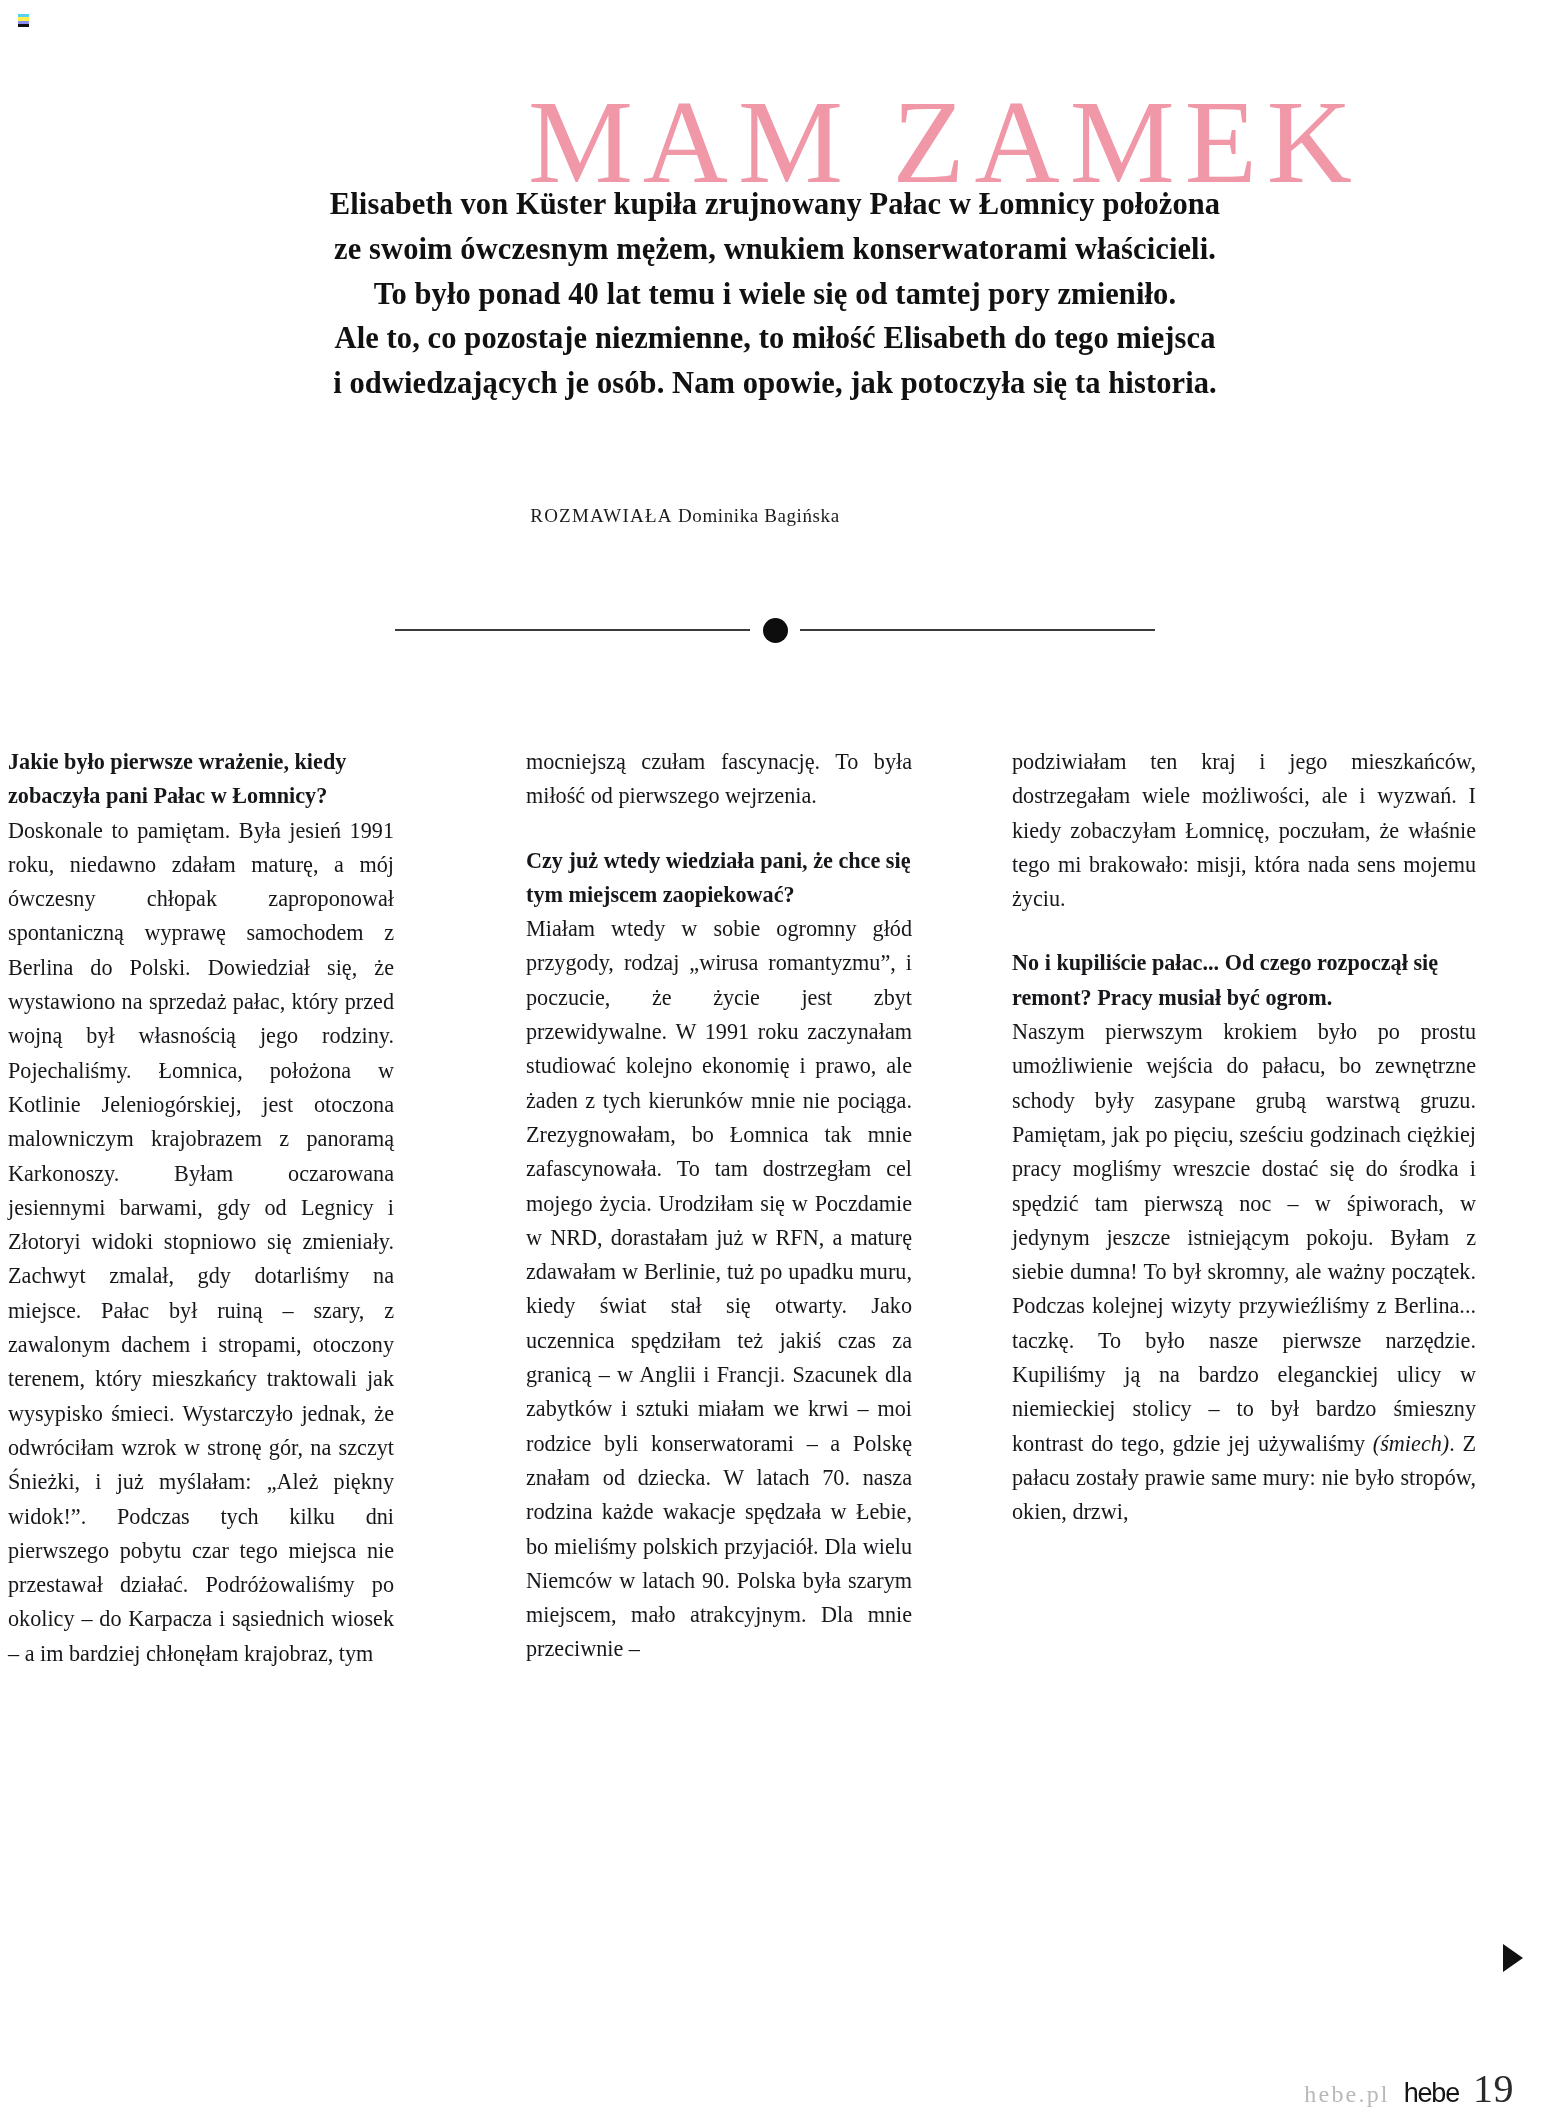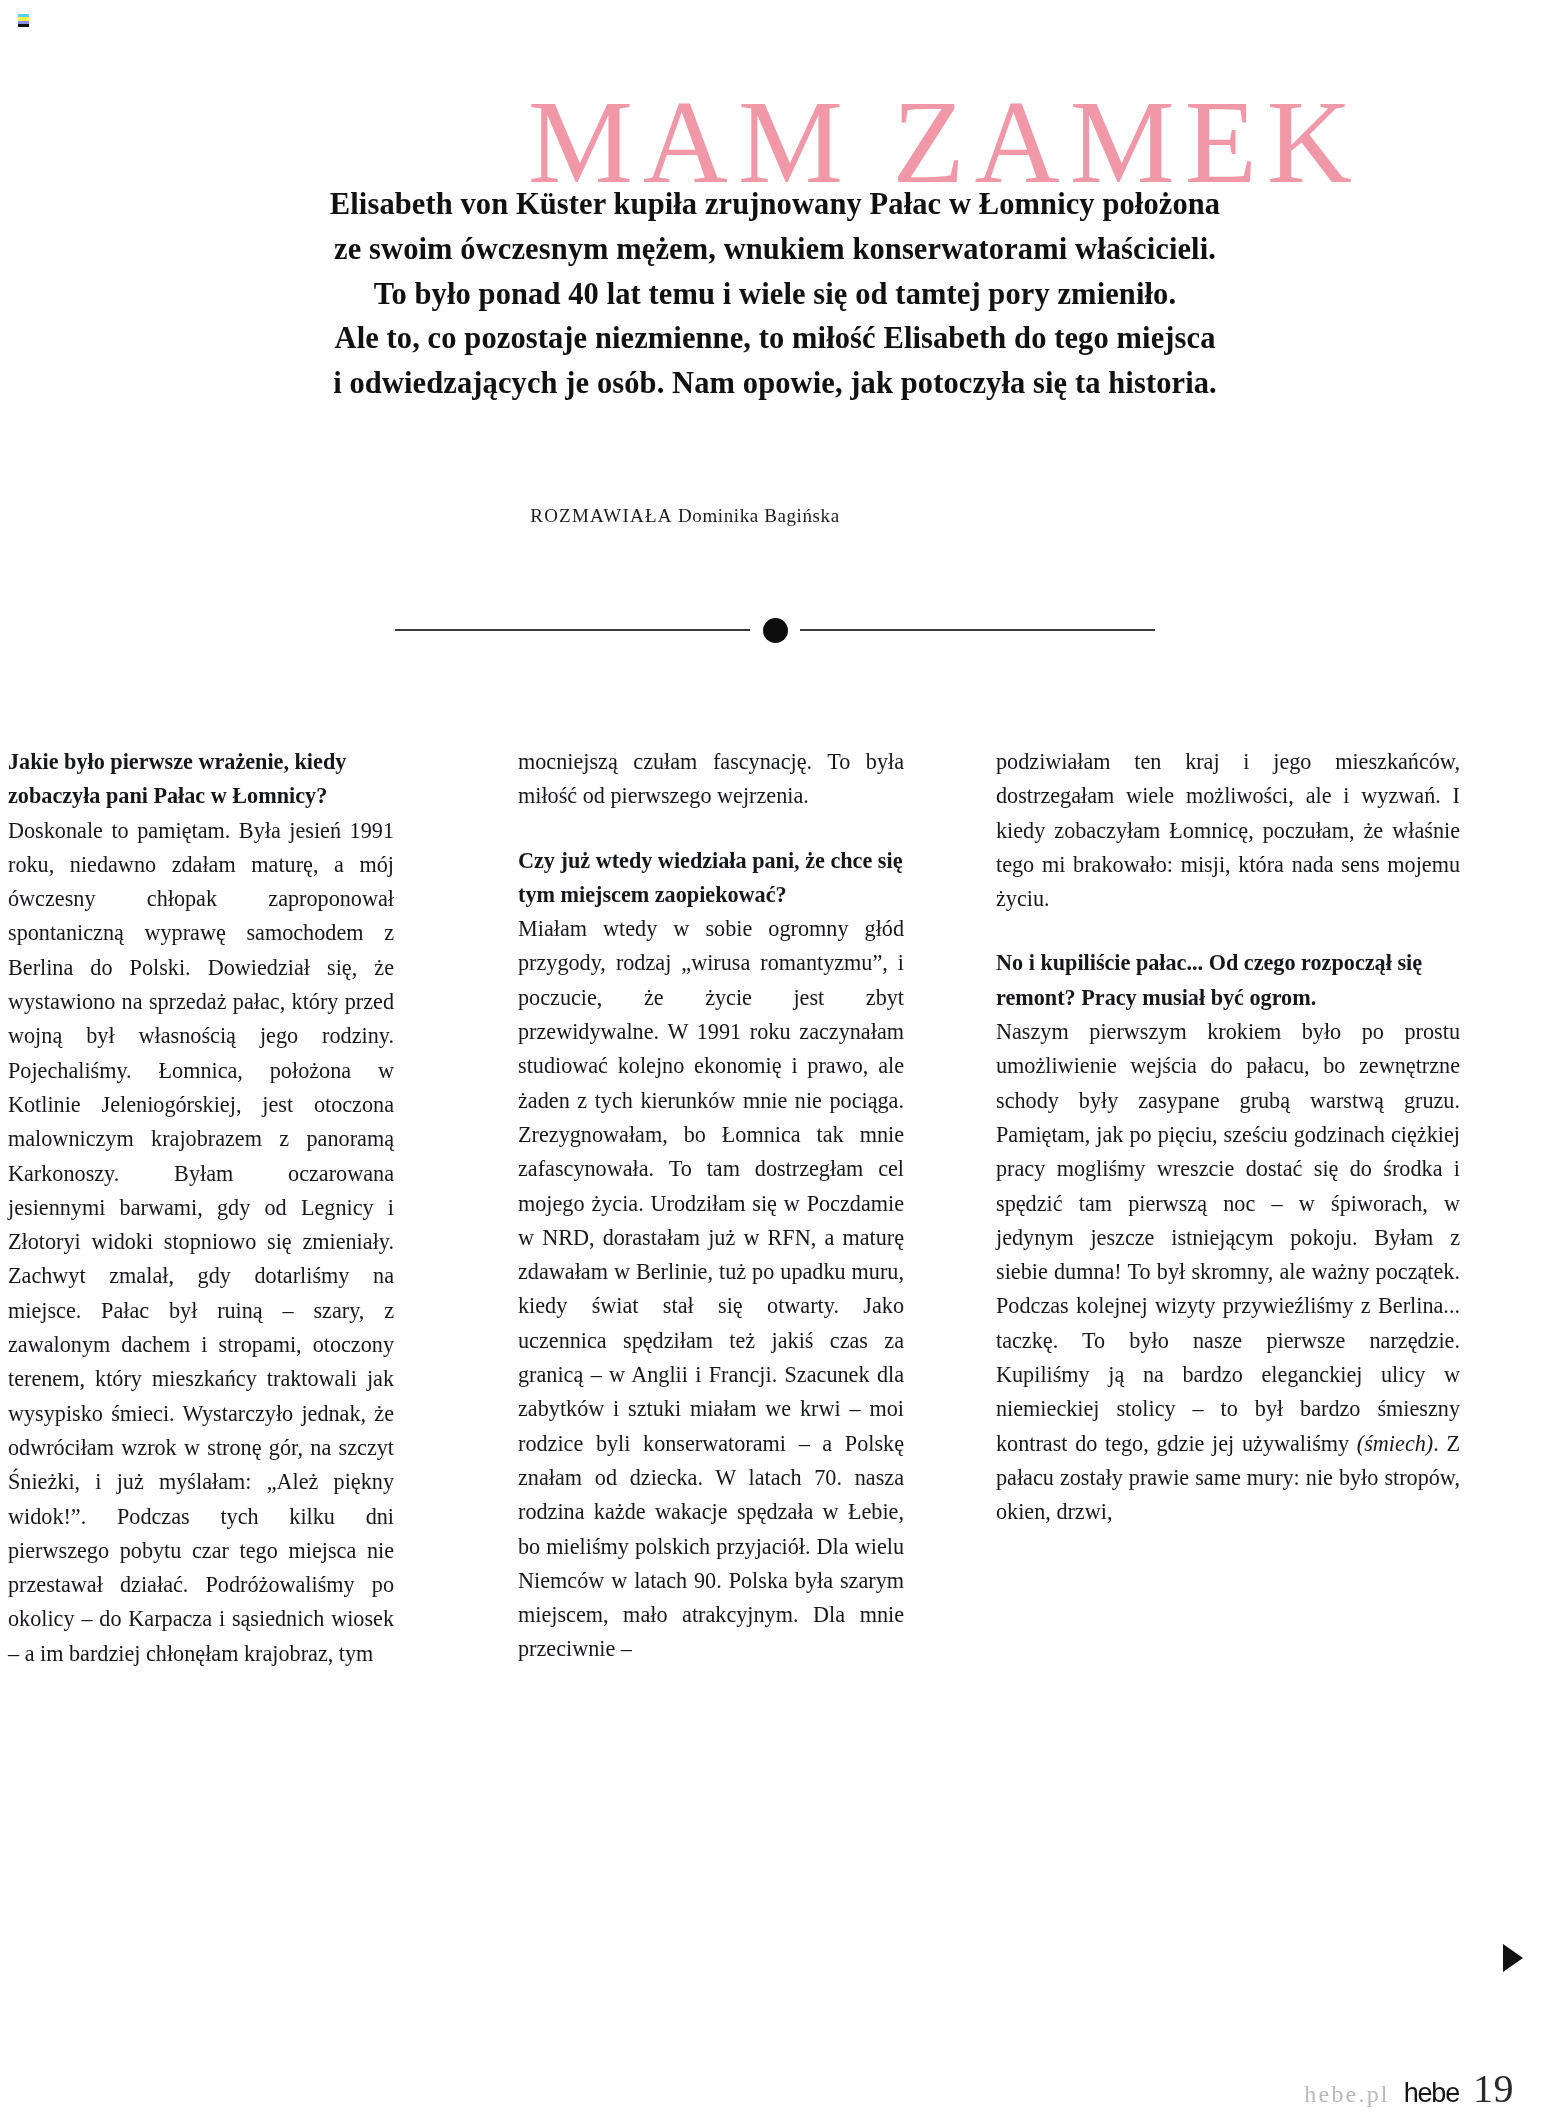--- a/index.html
+++ b/index.html
@@ -112,21 +112,21 @@
     background: #0d0d0d;
   }
 
   
   #columns {
     position: absolute;
     left: 8px;
     top: 745px;
     width: 1534px;
     display: flex;
-    gap: 4px;
+    gap: 12px;
   }
   .col {
     width: 474px;
     box-sizing: border-box;
     font-size: 22.2px;
     line-height: 1.545;
     text-align: justify;
     color: #16171a;
     hyphens: manual;
   }

